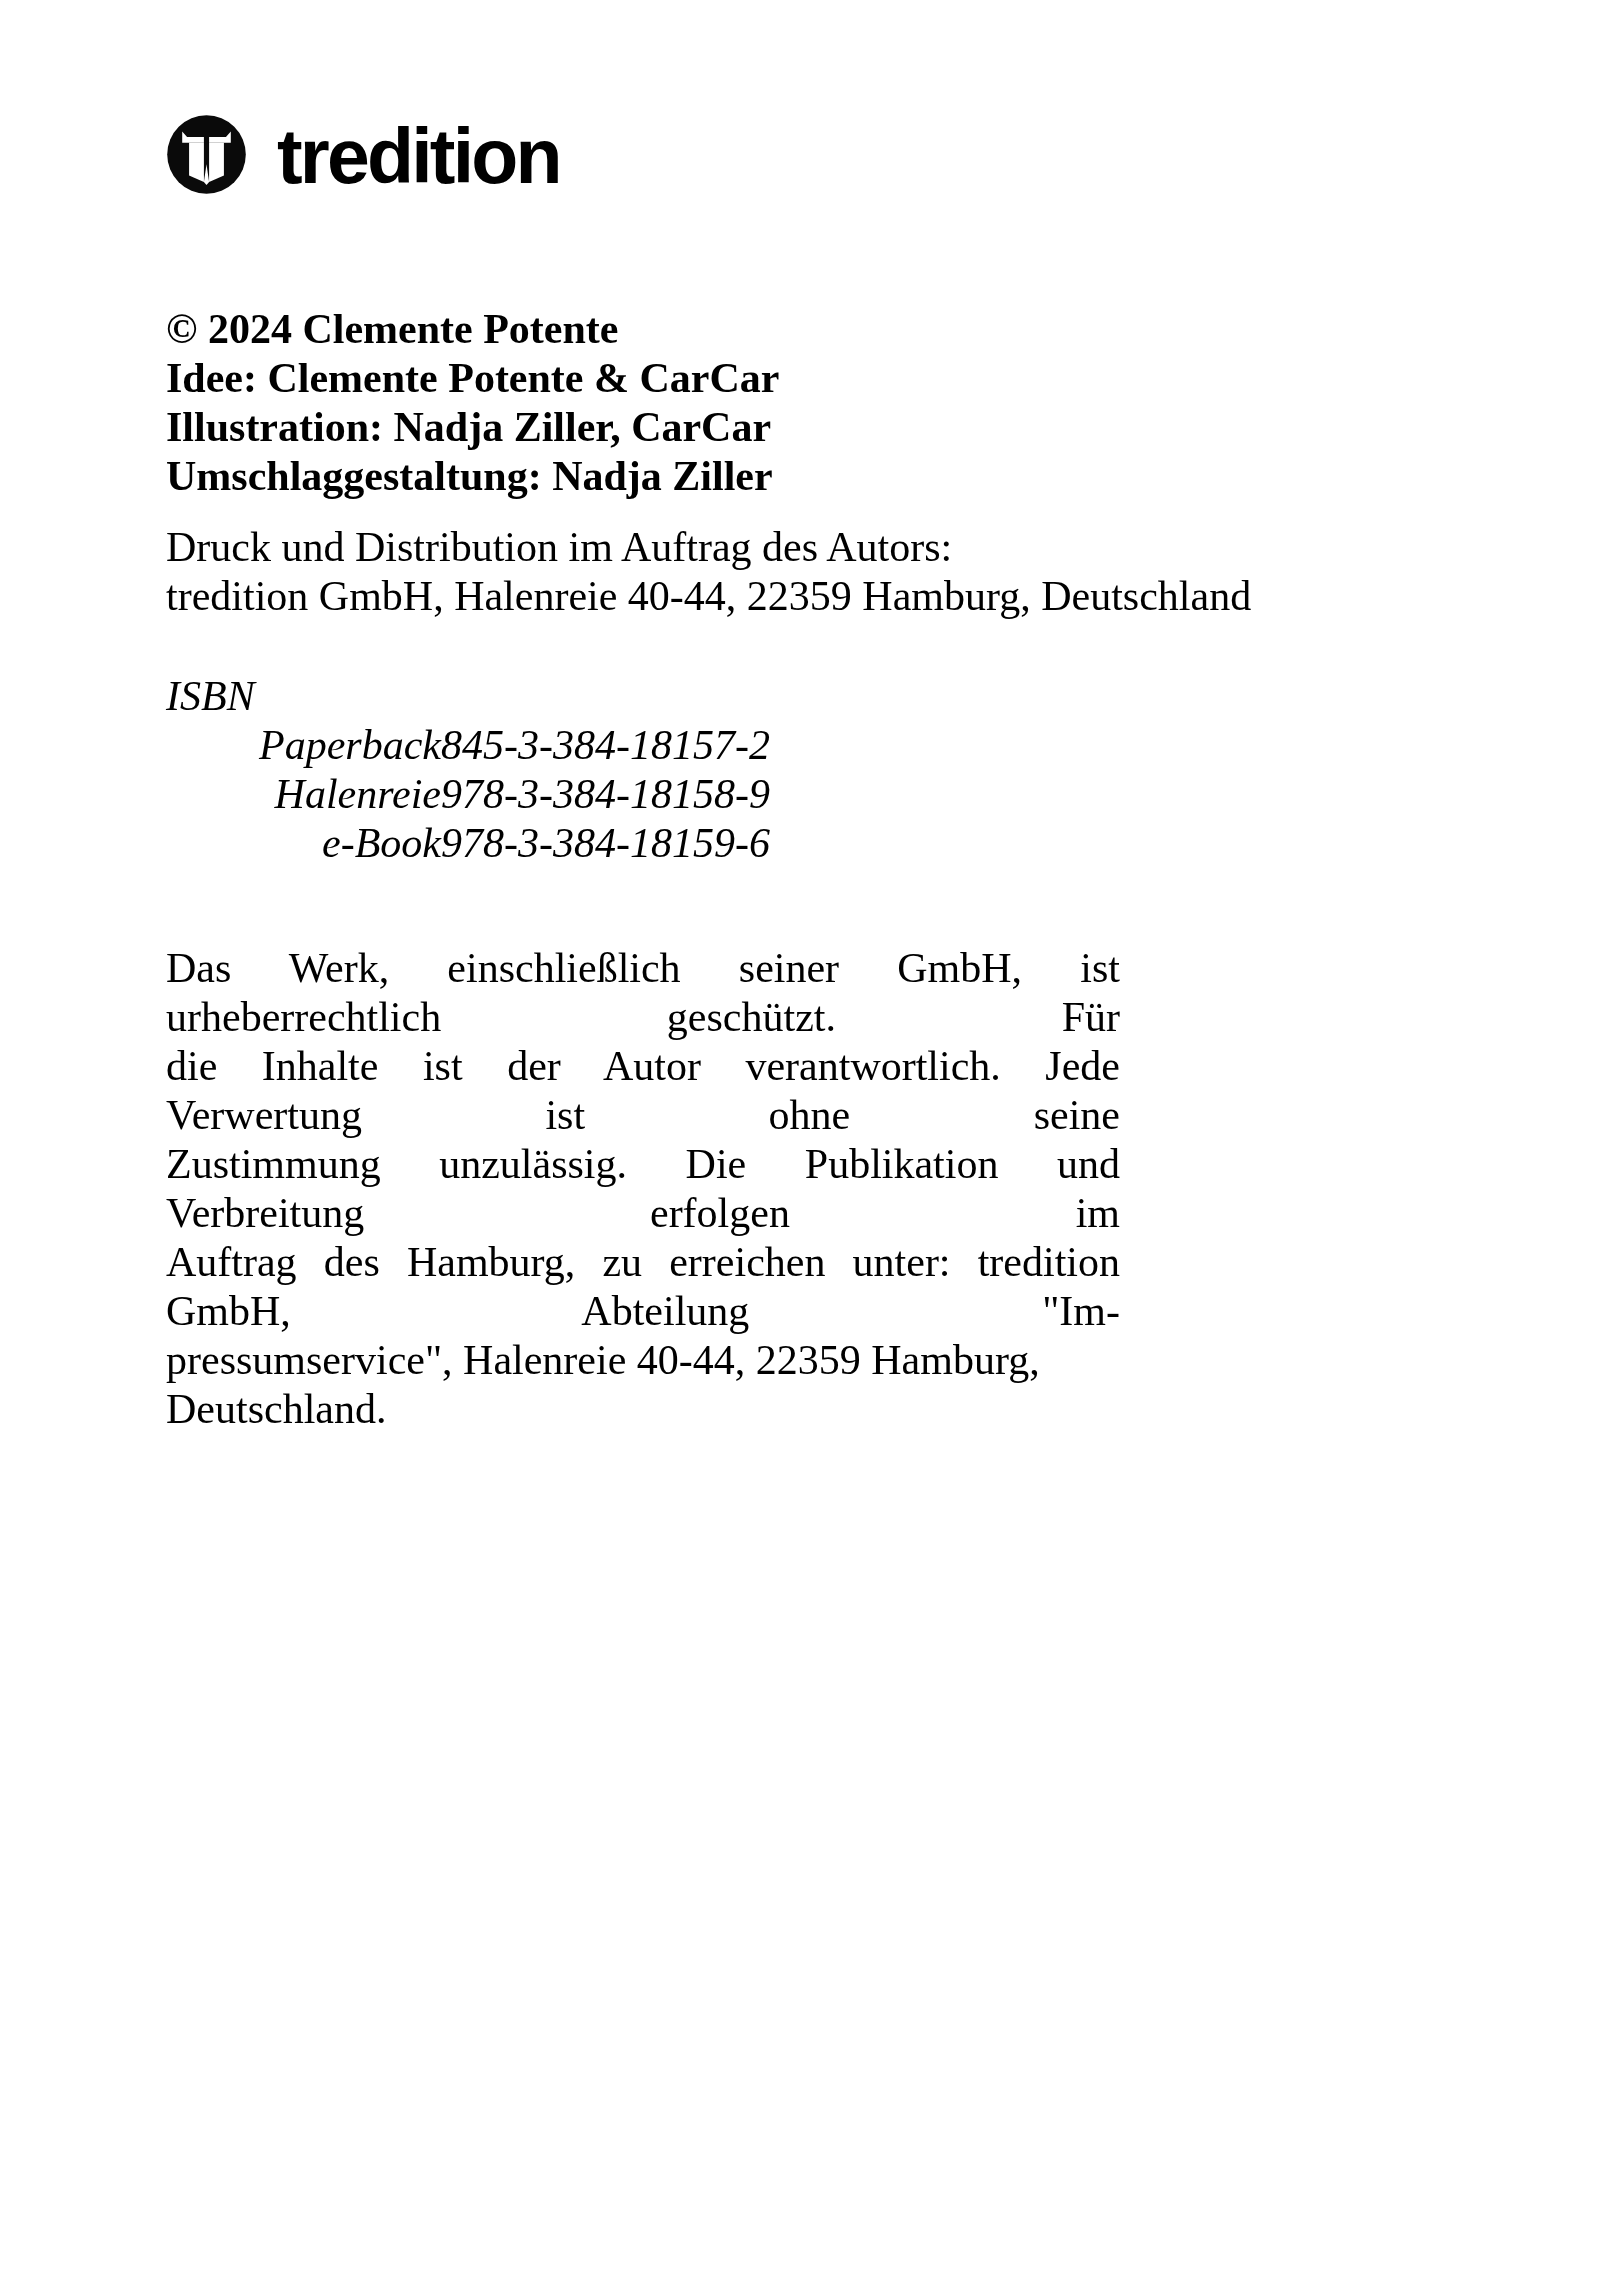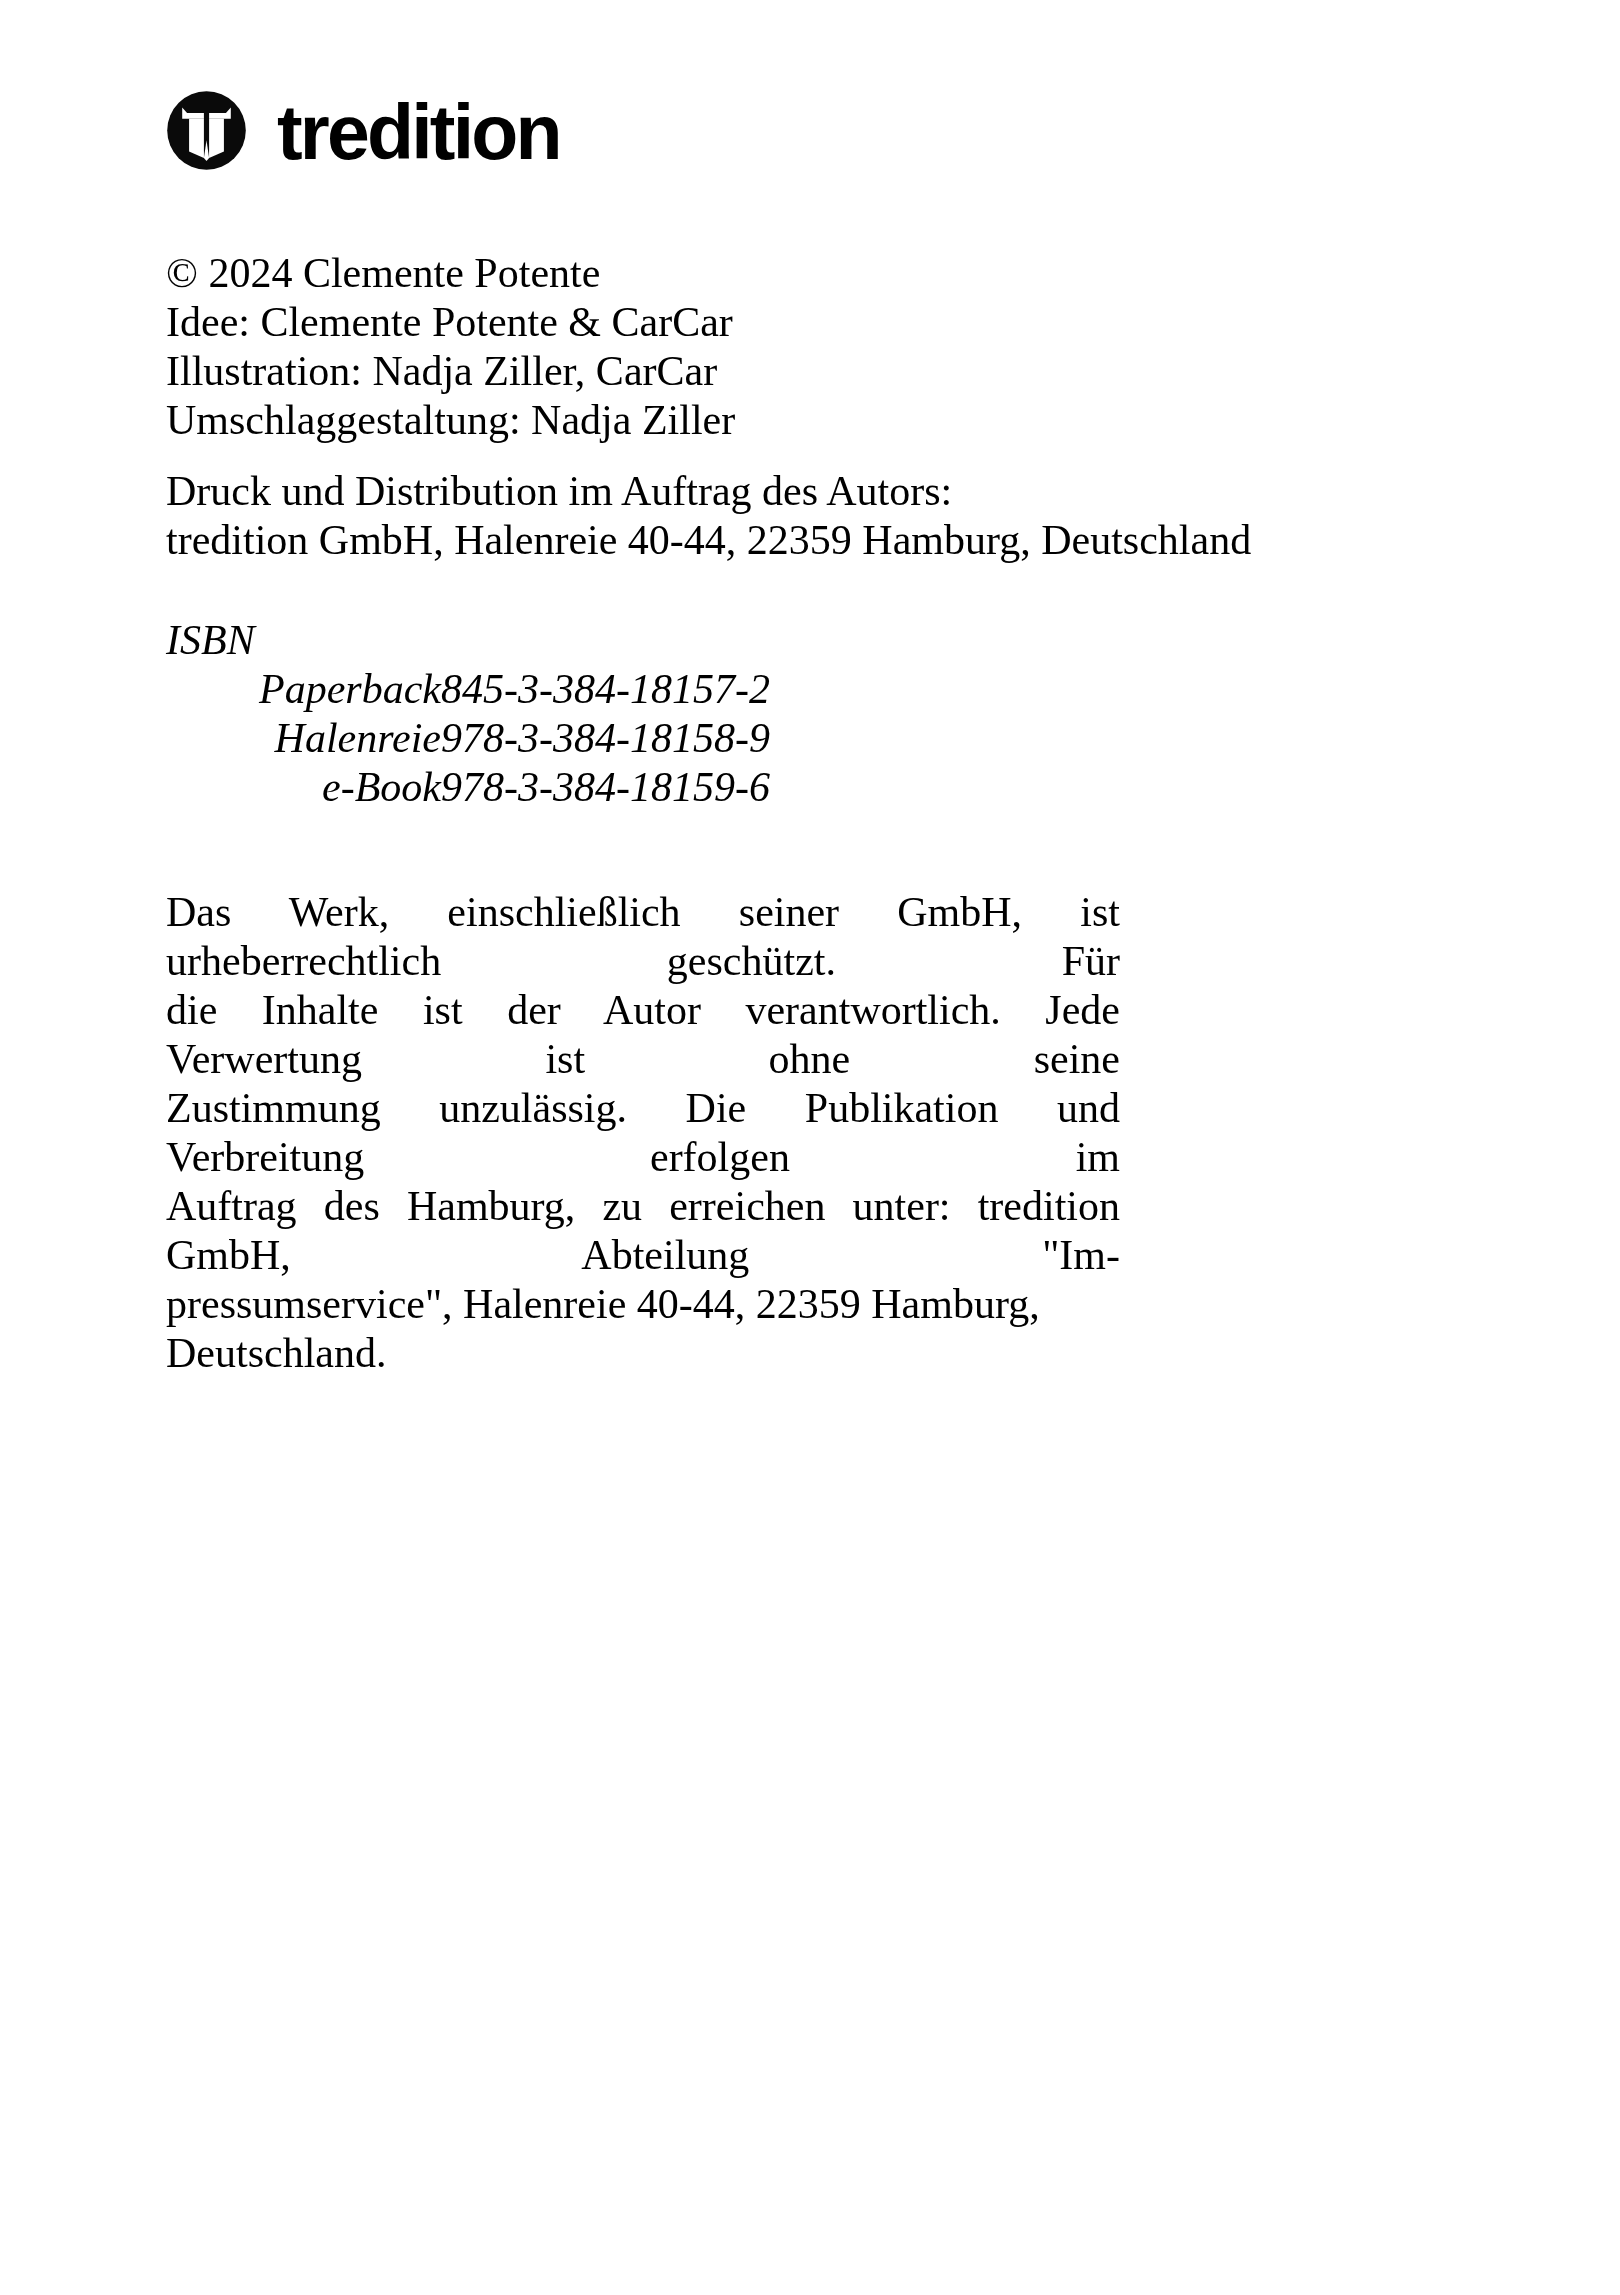--- a/index.html
+++ b/index.html
@@ -6,21 +6,21 @@
     margin: 0;
     padding: 0;
     background: #ffffff;
   }
   .page {
     position: relative;
     width: 1305px;
     height: 2295px;
     background: #ffffff;
     box-sizing: border-box;
-    padding: 90px 185px 0 166px;
+    padding: 114px 185px 0 166px;
     font-family: "Liberation Serif", serif;
     color: #000000;
     overflow: hidden;
   }
   
   .logo-row {
     display: flex;
     align-items: center;
     height: 81px;
   }
@@ -42,21 +42,21 @@
   }
   
   .block {
     font-size: 42px;
     line-height: 49px;
     letter-spacing: 0;
   }
   .block .line {
     white-space: nowrap;
   }
-  .colophon      { margin-top: 78px; }
+  .colophon      { margin-top: 110px; font-weight: bold; }
   .distribution  { margin-top: 22px; }
   .isbn          { margin-top: 51px; font-style: italic; }
   .legal         { margin-top: 76px; }
 
   .isbn-row { display: flex; }
   .isbn-label {
     width: 275px;
     flex: none;
     text-align: right;
   }

